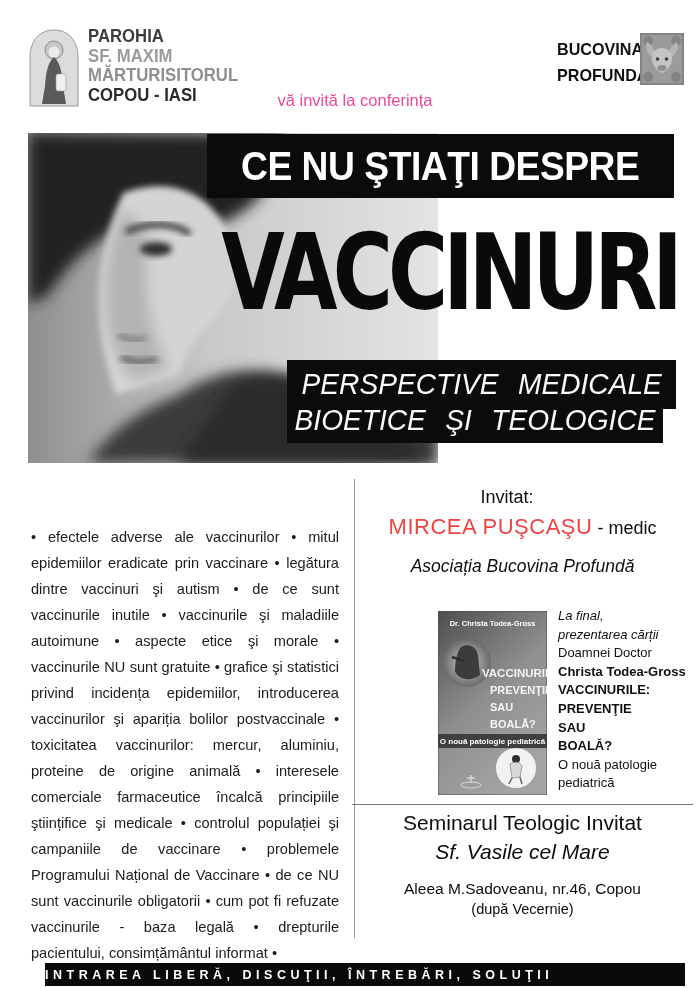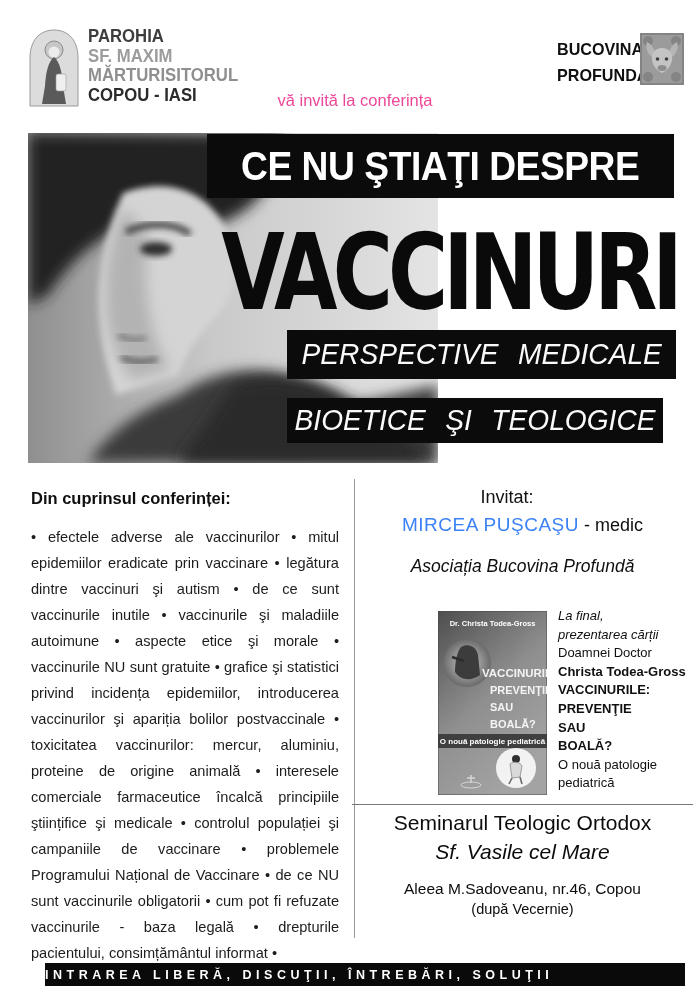--- a/index.html
+++ b/index.html
@@ -20,35 +20,35 @@
   .boy-photo{position:absolute;left:28px;top:133px;width:410px;height:330px;}
   .kicker-bar{position:absolute;left:207px;top:134px;width:467px;height:64px;background:#0b0b0b;
               display:flex;align-items:center;justify-content:center;}
   .kicker-text{color:#fff;font-weight:bold;font-size:40px;white-space:nowrap;
                transform:scaleX(0.93);letter-spacing:-0.5px;}
   .main-title{position:absolute;left:170px;top:211px;width:560px;height:122px;
               display:flex;align-items:center;justify-content:center;}
   .main-title span{font-family:"DejaVu Sans",sans-serif;font-weight:bold;font-size:100px;
                    letter-spacing:-6px;transform:scale(0.82,1.06);white-space:nowrap;color:#0a0a0a;}
   .sub-bar{position:absolute;background:#0b0b0b;display:flex;align-items:center;justify-content:center;}
-  .sub1{left:287px;top:330px;width:389px;height:49px;}
+  .sub1{left:287px;top:360px;width:389px;height:49px;}
   .sub2{left:287px;top:398px;width:376px;height:45px;}
   .sub-text{color:#fafafa;font-style:italic;font-size:29px;white-space:nowrap;word-spacing:12px;
             transform:scaleX(0.97);letter-spacing:0;}
 
   
   .contents-heading{position:absolute;left:31px;top:489px;font-size:16.5px;font-weight:bold;color:#0f0f0f;}
   .contents-list{position:absolute;left:31px;top:524px;width:308px;font-size:14.6px;line-height:26px;
                  text-align:justify;color:#1c1c1c;}
   .v-divider{position:absolute;left:354px;top:479px;width:1px;height:459px;background:#999;}
 
   
   .invited-label{position:absolute;left:362px;top:487px;width:290px;text-align:center;font-size:18px;}
   .guest-line{position:absolute;left:352px;top:514px;width:341px;text-align:center;white-space:nowrap;}
-  .guest-name{font-size:19px;letter-spacing:0.5px;color:#3b82f6;}
+  .guest-name{font-size:22px;letter-spacing:0.5px;color:#ef4444;}
   .guest-title{font-size:18px;color:#0e0e0e;}
   .guest-org{position:absolute;left:352px;top:556px;width:341px;text-align:center;
              font-style:italic;font-size:17.5px;color:#101010;}
   .book-cover{position:absolute;left:438px;top:611px;}
   .promo{position:absolute;left:558px;top:607px;width:142px;font-size:13px;line-height:18.6px;color:#101010;}
   .promo .it{font-style:italic;} .promo .bd{font-weight:bold;}
   .h-divider{position:absolute;left:352px;top:804px;width:341px;height:1px;background:#777;}
   .venue{position:absolute;left:352px;top:811px;width:341px;text-align:center;color:#0c0c0c;}
   .venue-name{font-size:21px;margin-bottom:5px;}
   .venue-hall{font-size:21px;font-style:italic;margin-bottom:16px;}
@@ -133,21 +133,20 @@
   <div class="main-title">
     <span>VACCINURI</span>
   </div>
   <div class="sub-bar sub1">
     <span class="sub-text">PERSPECTIVE  MEDICALE</span>
   </div>
   <div class="sub-bar sub2">
     <span class="sub-text">BIOETICE  ŞI  TEOLOGICE</span>
   </div>
 
-  <div class="contents-heading">Din cuprinsul conferinței:</div>
   <div class="contents-list">• efectele adverse ale vaccinurilor • mitul epidemiilor eradicate prin  vaccinare • legătura dintre vaccinuri şi autism •  de ce sunt vaccinurile inutile • vaccinurile şi maladiile autoimune • aspecte etice şi morale • vaccinurile NU sunt gratuite • grafice şi statistici privind incidența epidemiilor, introducerea vaccinurilor şi apariția bolilor postvaccinale •  toxicitatea vaccinurilor: mercur, aluminiu, proteine de origine animală • interesele comerciale farmaceutice încalcă principiile ştiințifice şi medicale • controlul populației şi campaniile de vaccinare • problemele Programului Național de Vaccinare • de ce NU sunt vaccinurile obligatorii • cum pot fi refuzate vaccinurile - baza legală • drepturile pacientului, consimțământul informat •</div>
   <div class="v-divider"></div>
 
   <div class="invited-label">Invitat:</div>
   <div class="guest-line">
     <span class="guest-name">MIRCEA PUŞCAŞU</span><span class="guest-title"> - medic</span>
   </div>
   <div class="guest-org">Asociația Bucovina Profundă</div>
 
   <svg class="book-cover" width="109" height="184" viewBox="0 0 109 184">
@@ -192,21 +191,21 @@
     <div class="bd">PREVENŢIE</div>
     <div class="bd">SAU</div>
     <div class="bd">BOALĂ?</div>
     <div>O nouă patologie</div>
     <div>pediatrică</div>
   </div>
 
   <div class="h-divider"></div>
 
   <div class="venue">
-    <div class="venue-name">Seminarul Teologic Ortodox</div>
+    <div class="venue-name">Seminarul Teologic Invitat</div>
     <div class="venue-hall">Sf. Vasile cel Mare</div>
     <div class="venue-address">Aleea M.Sadoveanu, nr.46, Copou</div>
     <div class="event-note">(după Vecernie)</div>
   </div>
 
   <div class="footer-bar">
     <span class="footer-text">INTRAREA LIBERĂ, DISCUŢII, ÎNTREBĂRI, SOLUŢII</span>
   </div>
 
 </div>

